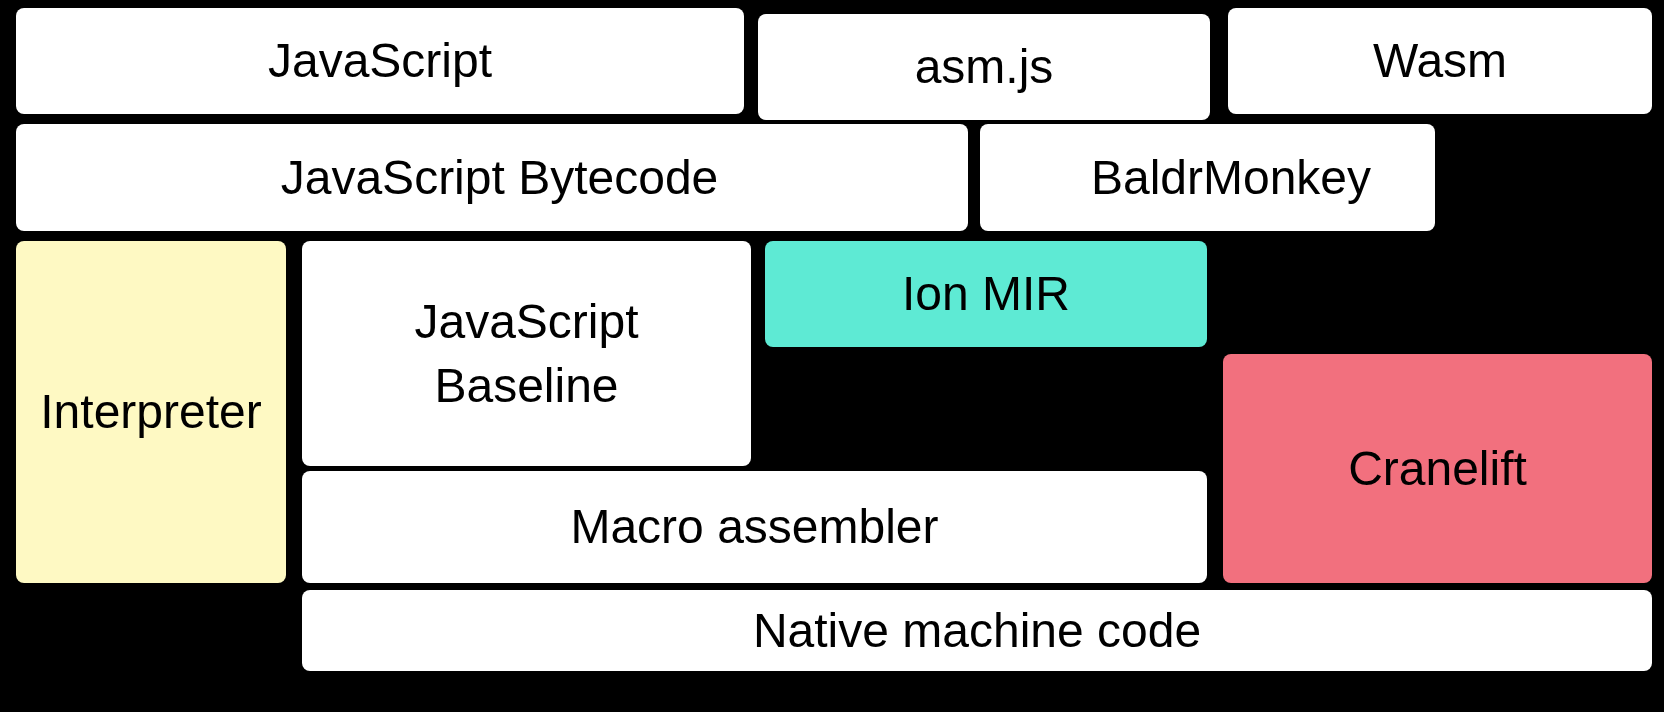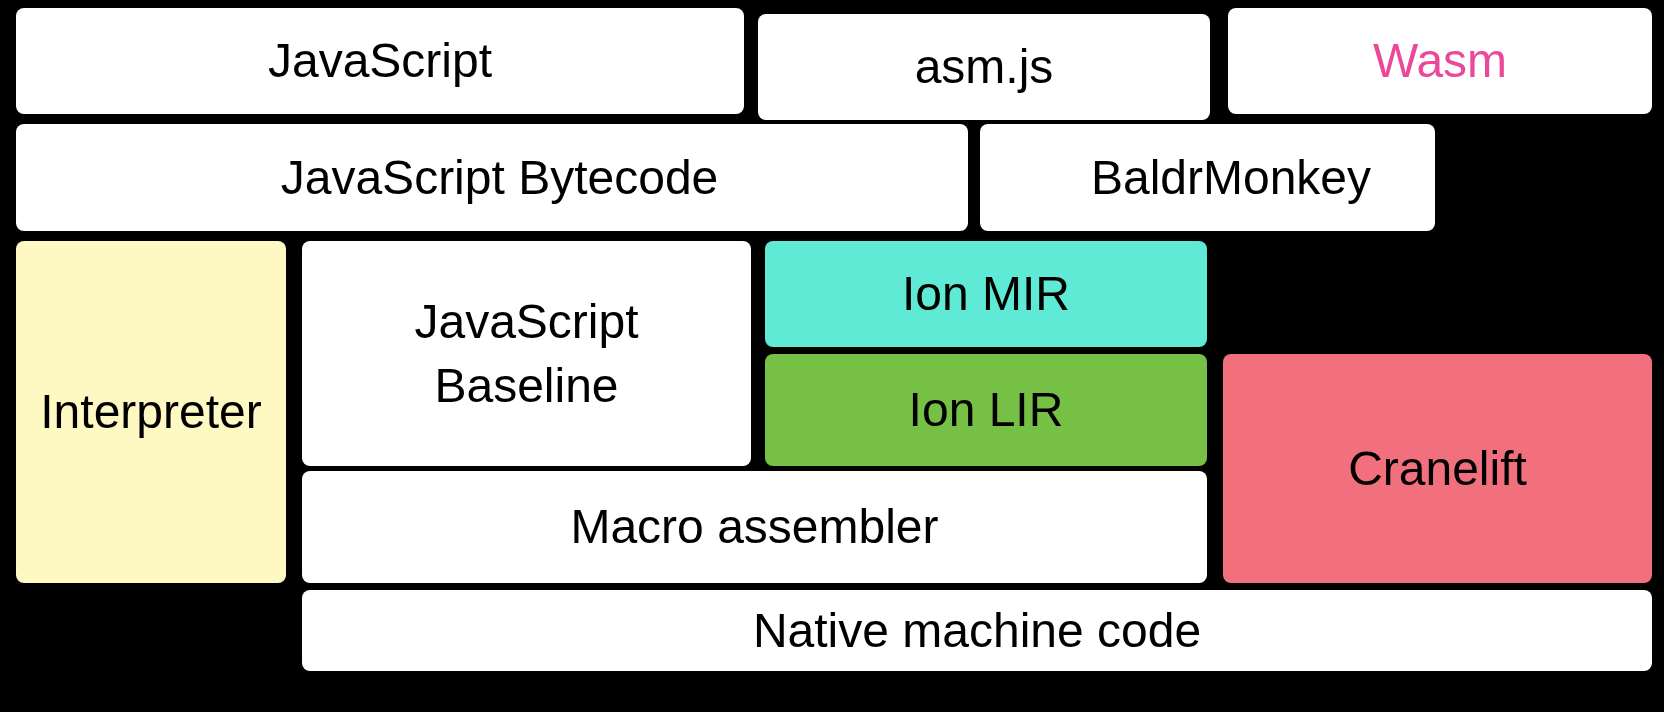--- a/index.html
+++ b/index.html
@@ -36,41 +36,38 @@
 <body>
 
 <div id="stage" style="background: rgb(0, 0, 0);">
     <div class="block" style="left: 16px; top: 8px; width: 728px; height: 106px; background: rgb(255, 255, 255);">
       <span class="label" style="color: rgb(0, 0, 0);">JavaScript</span>
     </div>
     <div class="block" style="left: 758px; top: 8px; width: 452px; height: 106px; background: rgb(255, 255, 255); margin-top: 6px;">
       <span class="label" style="color: rgb(0, 0, 0);">asm.js</span>
     </div>
     <div class="block" style="left: 1228px; top: 8px; width: 424px; height: 106px; background: rgb(255, 255, 255);">
-      <span class="label" style="color: #ec4899;">Wasm</span>
+      <span class="label" style="color: #000000;">Wasm</span>
     </div>
     <div class="block" style="left: 16px; top: 124px; width: 952px; height: 107px; background: rgb(255, 255, 255); padding-left: 15px;">
       <span class="label" style="color: rgb(0, 0, 0);">JavaScript Bytecode</span>
     </div>
     <div class="block" style="left: 980px; top: 124px; width: 455px; height: 107px; background: rgb(255, 255, 255);">
       <span class="label" style="color: #000000; margin-left: 47px;">BaldrMonkey</span>
     </div>
     <div class="block" style="left: 16px; top: 241px; width: 270px; height: 342px; background: #fef9c3;">
       <span class="label" style="color: rgb(0, 0, 0);">Interpreter</span>
     </div>
     <div class="block" style="left: 302px; top: 241px; width: 449px; height: 225px; background: rgb(255, 255, 255);">
       <span class="label" style="color: rgb(0, 0, 0);">JavaScript
 Baseline</span>
     </div>
     <div class="block" style="left: 765px; top: 241px; width: 442px; height: 106px; background: #5eead4;">
       <span class="label" style="color: rgb(0, 0, 0);">Ion MIR</span>
     </div>
-    <div class="block" style="left: 765px; top: 354px; width: 442px; height: 112px; background: rgb(118, 192, 70);">
-      <span class="label" style="color: rgb(0, 0, 0);">Ion LIR</span>
-    </div>
     <div class="block" style="left: 302px; top: 471px; width: 905px; height: 112px; background: rgb(255, 255, 255);">
       <span class="label" style="color: rgb(0, 0, 0);">Macro assembler</span>
     </div>
     <div class="block" style="left: 1223px; top: 354px; width: 429px; height: 229px; background: rgb(242, 112, 126);">
       <span class="label" style="color: rgb(0, 0, 0);">Cranelift</span>
     </div>
     <div class="block" style="left: 302px; top: 590px; width: 1350px; height: 81px; background: rgb(255, 255, 255);">
       <span class="label" style="color: rgb(0, 0, 0);">Native machine code</span>
     </div>
   </div>

